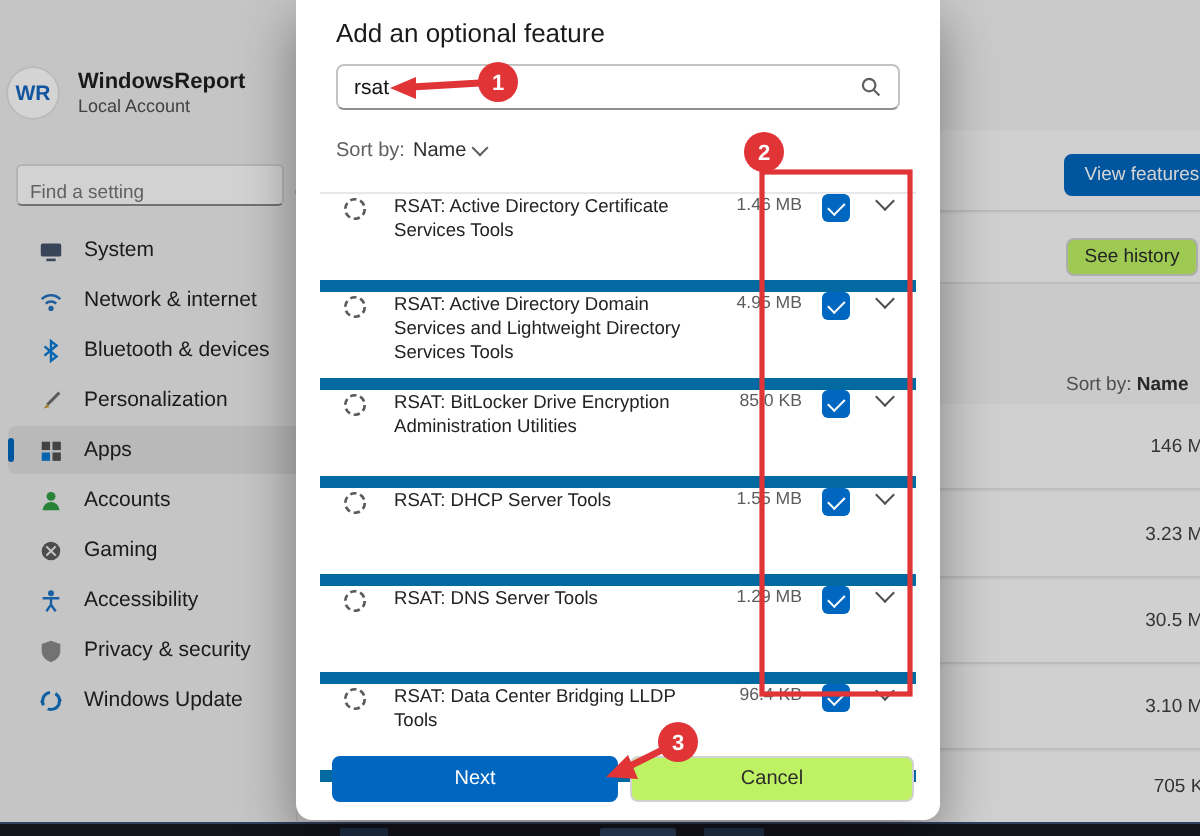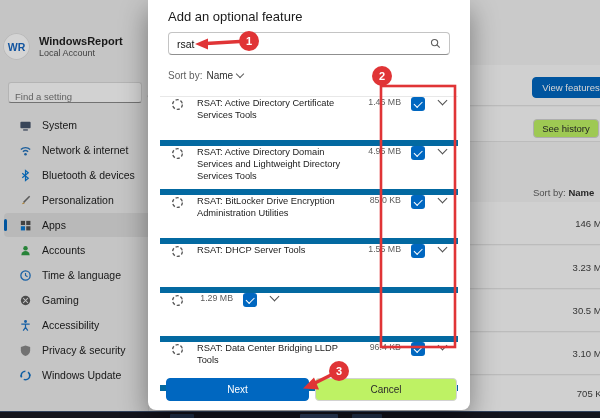--- a/index.html
+++ b/index.html
@@ -159,29 +159,20 @@
             <svg class="ic" width="13" height="13" viewBox="0 0 14 14">
               <circle cx="7" cy="4.5" r="2.4" fill="#2f9e44"></circle>
               <path d="M2.5 12 a4.5 4.5 0 0 1 9 0 Z" fill="#2f9e44"></path>
             </svg>
           </span>
         <span>Accounts</span>
       </div>
       <div class="nav-item">
         <span class="ni">
             <svg class="ic" width="13" height="13" viewBox="0 0 14 14">
-              <circle cx="7" cy="7" r="5" fill="none" stroke="#1d74c6" stroke-width="1.4"></circle>
-              <path d="M7 4.2 V7 L9.2 8.4" fill="none" stroke="#1d74c6" stroke-width="1.2"></path>
-            </svg>
-          </span>
-        <span>Time &amp; language</span>
-      </div>
-      <div class="nav-item">
-        <span class="ni">
-            <svg class="ic" width="13" height="13" viewBox="0 0 14 14">
               <circle cx="7" cy="7" r="5" fill="#5c5c5c"></circle>
               <path d="M4.5 4.5 C7 7 7 7 9.5 9.5 M9.5 4.5 C7 7 7 7 4.5 9.5" stroke="#ededed" stroke-width="1.1" fill="none"></path>
             </svg>
           </span>
         <span>Gaming</span>
       </div>
       <div class="nav-item">
         <span class="ni">
             <svg class="ic" width="13" height="13" viewBox="0 0 14 14">
               <circle cx="7" cy="2.8" r="1.6" fill="#1d74c6"></circle>
@@ -311,20 +302,21 @@
       <span class="feat-size">1.55 MB</span>
       <span class="checkbox"></span>
       <span class="row-chev"></span>
     </div>
     <div class="feat-row">
       <span class="feat-icon">
           <svg class="ic" width="15" height="15" viewBox="0 0 20 20">
             <circle cx="10" cy="10" r="6.5" fill="none" stroke="#5a5a5a" stroke-width="1.8" stroke-dasharray="4.2 2.6"></circle>
           </svg>
         </span>
+      <span class="feat-name">RSAT: DNS Server Tools</span>
       <span class="feat-size">1.29 MB</span>
       <span class="checkbox"></span>
       <span class="row-chev"></span>
     </div>
     <div class="feat-row">
       <span class="feat-icon">
           <svg class="ic" width="15" height="15" viewBox="0 0 20 20">
             <circle cx="10" cy="10" r="6.5" fill="none" stroke="#5a5a5a" stroke-width="1.8" stroke-dasharray="4.2 2.6"></circle>
           </svg>
         </span>

